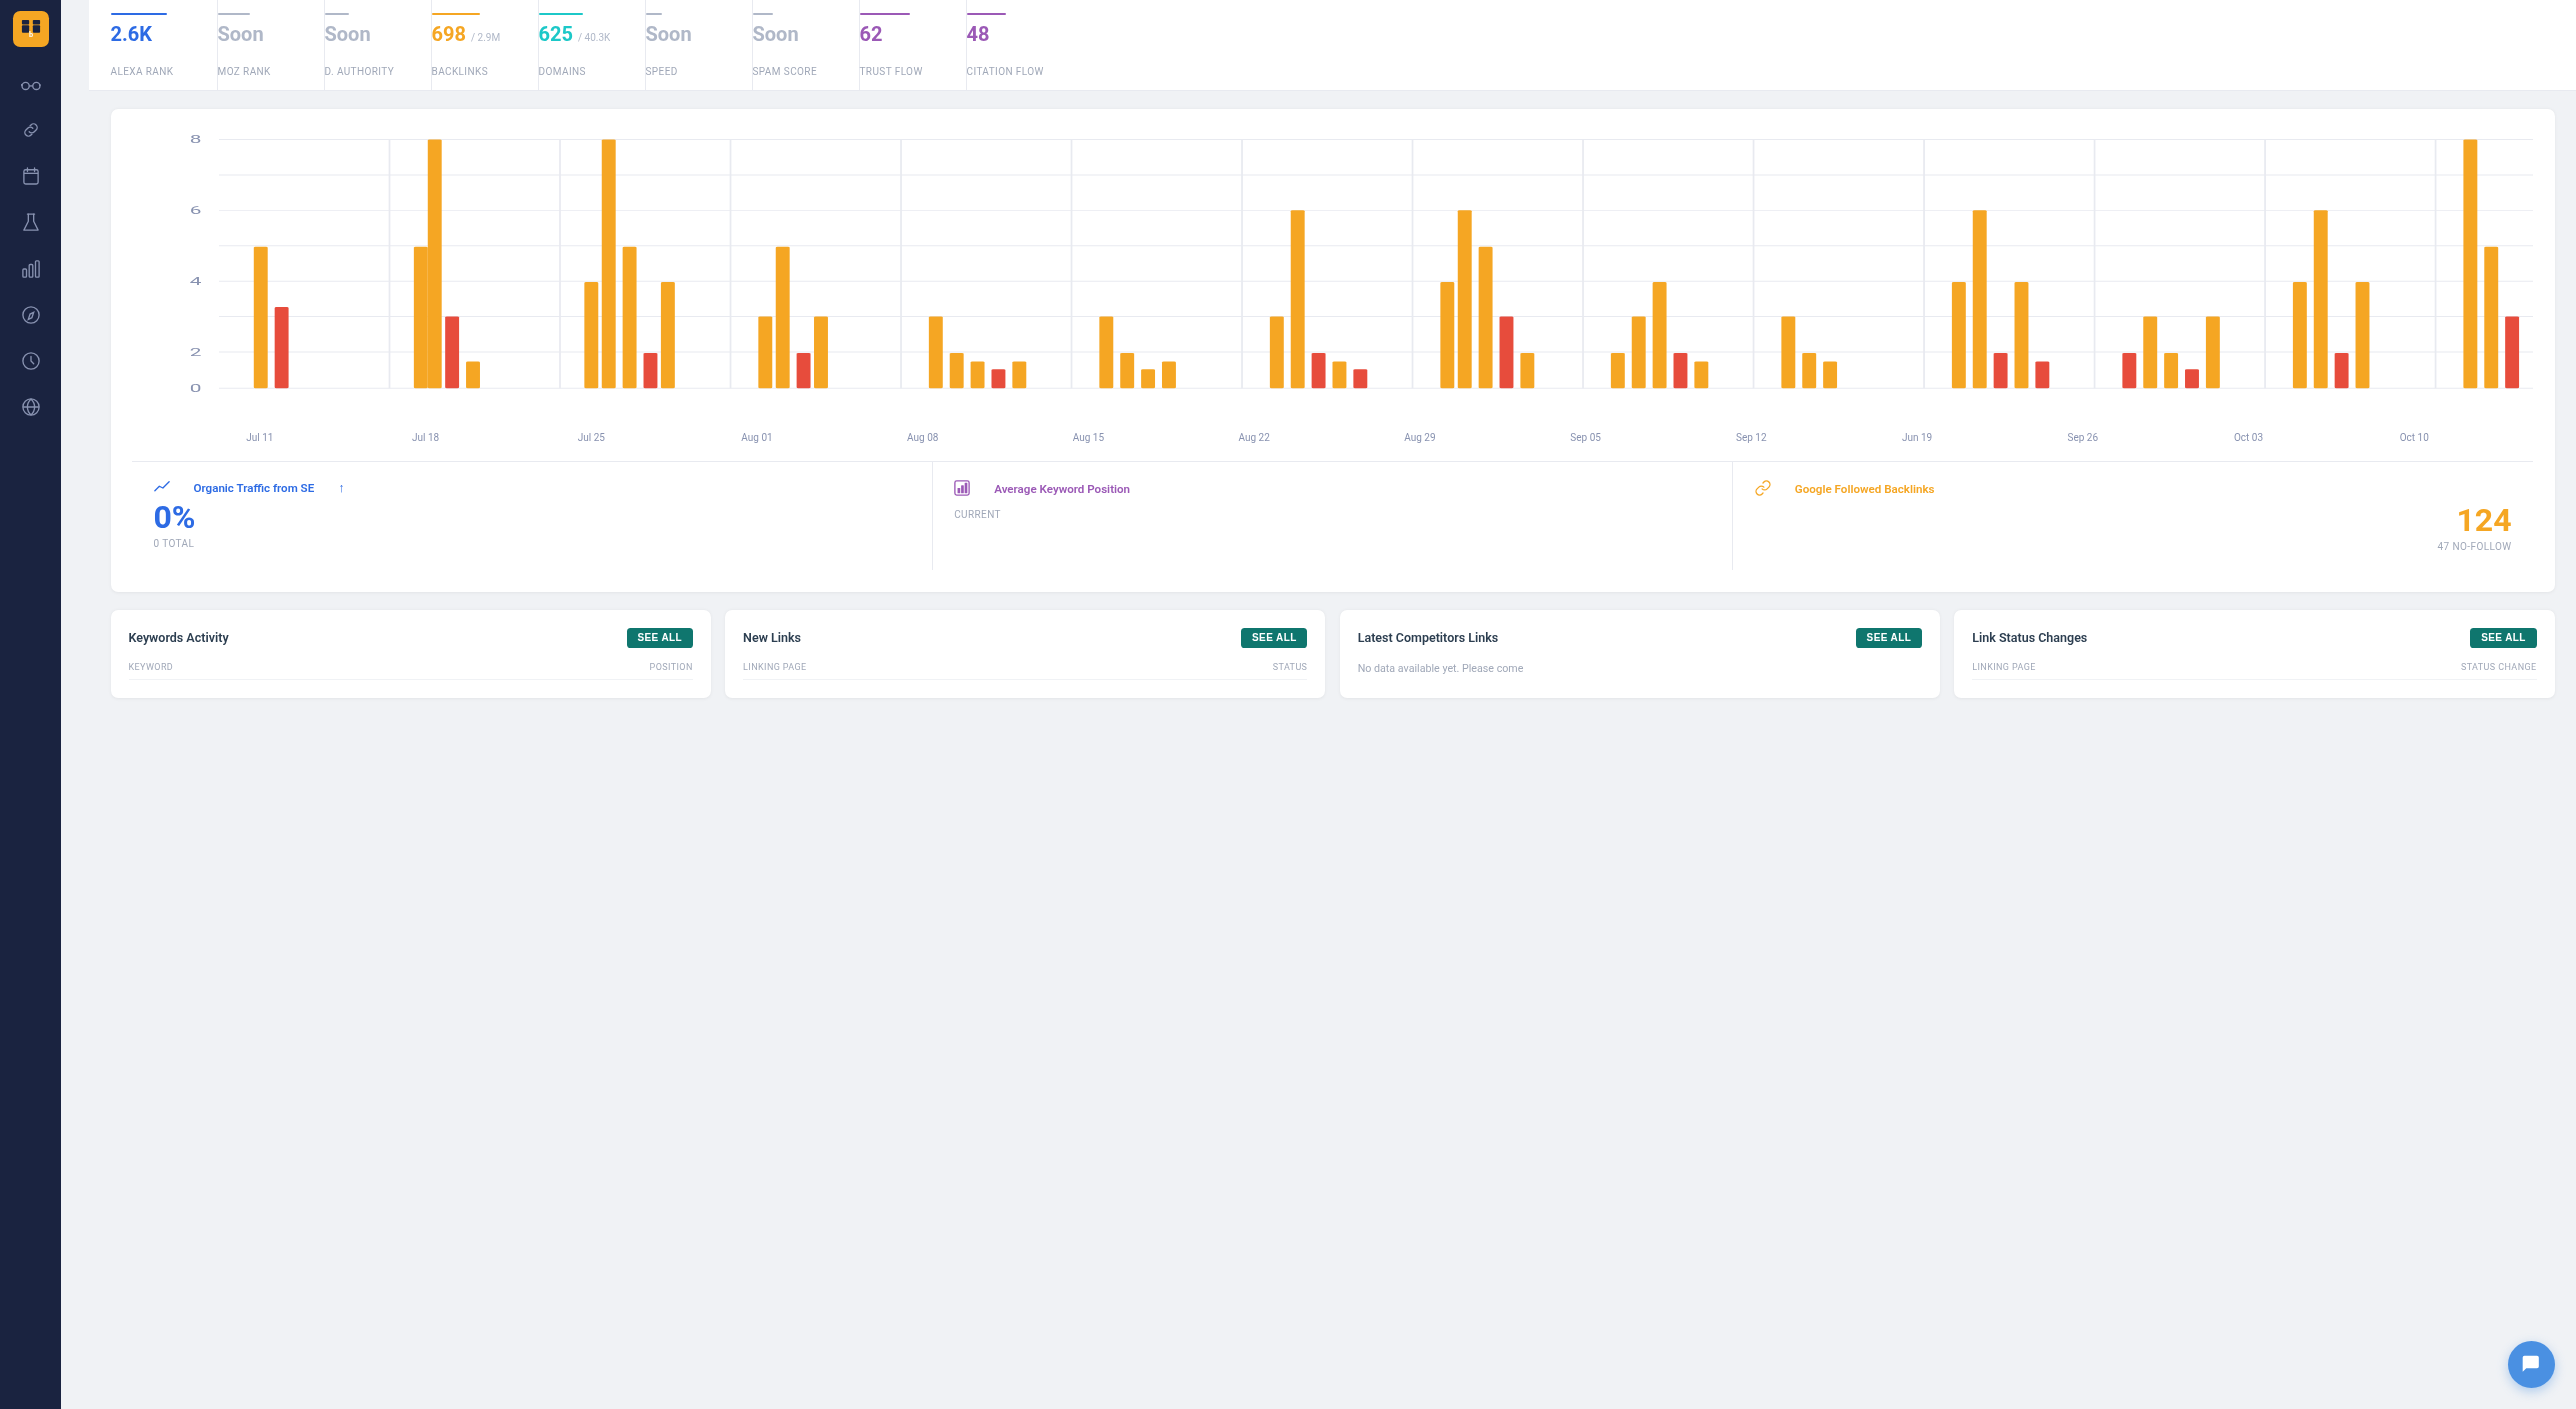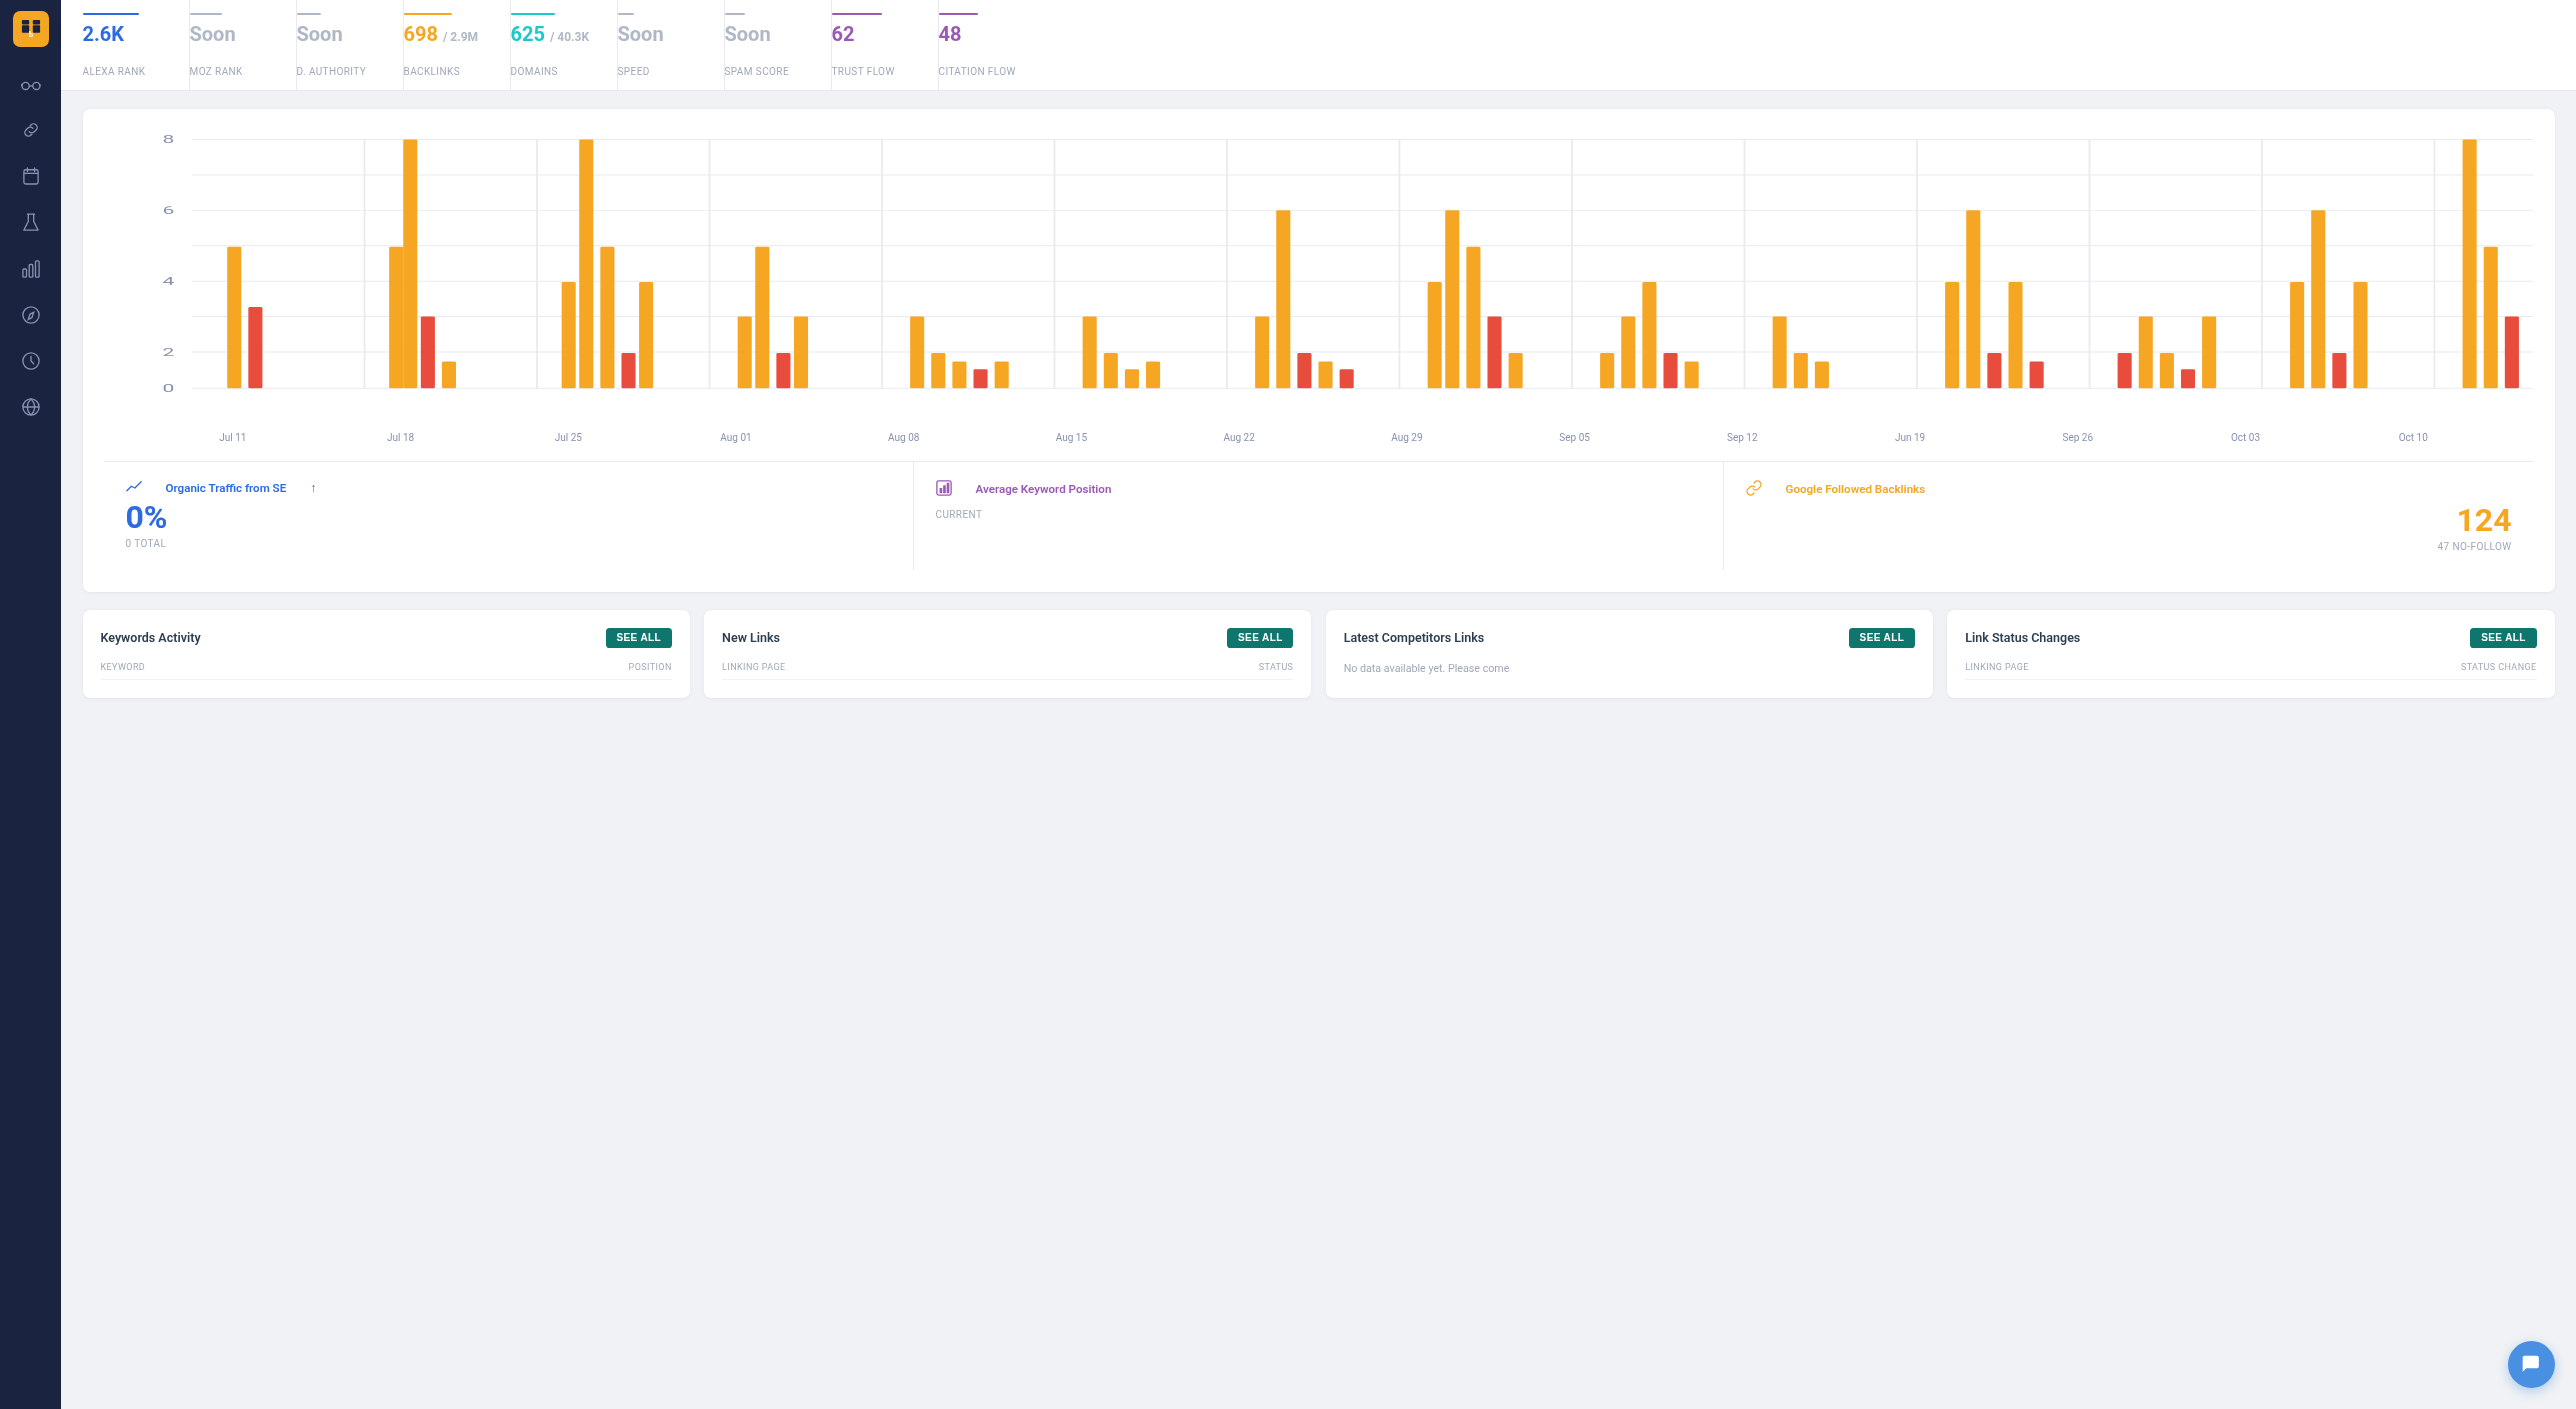--- a/index.html
+++ b/index.html
@@ -32,20 +32,21 @@
       color: #8892b0;
       font-size: 16px;
     }
 
     
     .main {
       flex: 1;
       display: flex;
       flex-direction: column;
       overflow: hidden;
+      padding-left: 28px;
     }
 
     
     .metrics-bar {
       background: #fff;
       display: flex;
       align-items: stretch;
       border-bottom: 0.9px solid #e8eaf0;
       padding: 0 21.5px;
       flex-shrink: 0;
@@ -75,21 +76,21 @@
       color: #a0a8b8;
       letter-spacing: 0.4px;
       text-transform: uppercase;
       margin-top: 20px;
     }
     .metric-value.blue { color: #2d6be4; }
     .metric-value.gray { color: #b0b8c8; }
     .metric-value.orange { color: #f5a623; }
     .metric-value.teal { color: #1cc8c8; }
     .metric-value.purple { color: #9b59b6; }
-    .metric-small { font-size: 12px; font-weight: 700; color: #b0b8c8; }
+    .metric-small { font-size: 10px; font-weight: 400; color: #b0b8c8; }
 
     
     .content {
       flex: 1;
       overflow-y: auto;
       padding: 18px 21.5px;
       display: flex;
       flex-direction: column;
       gap: 18px;
     }

